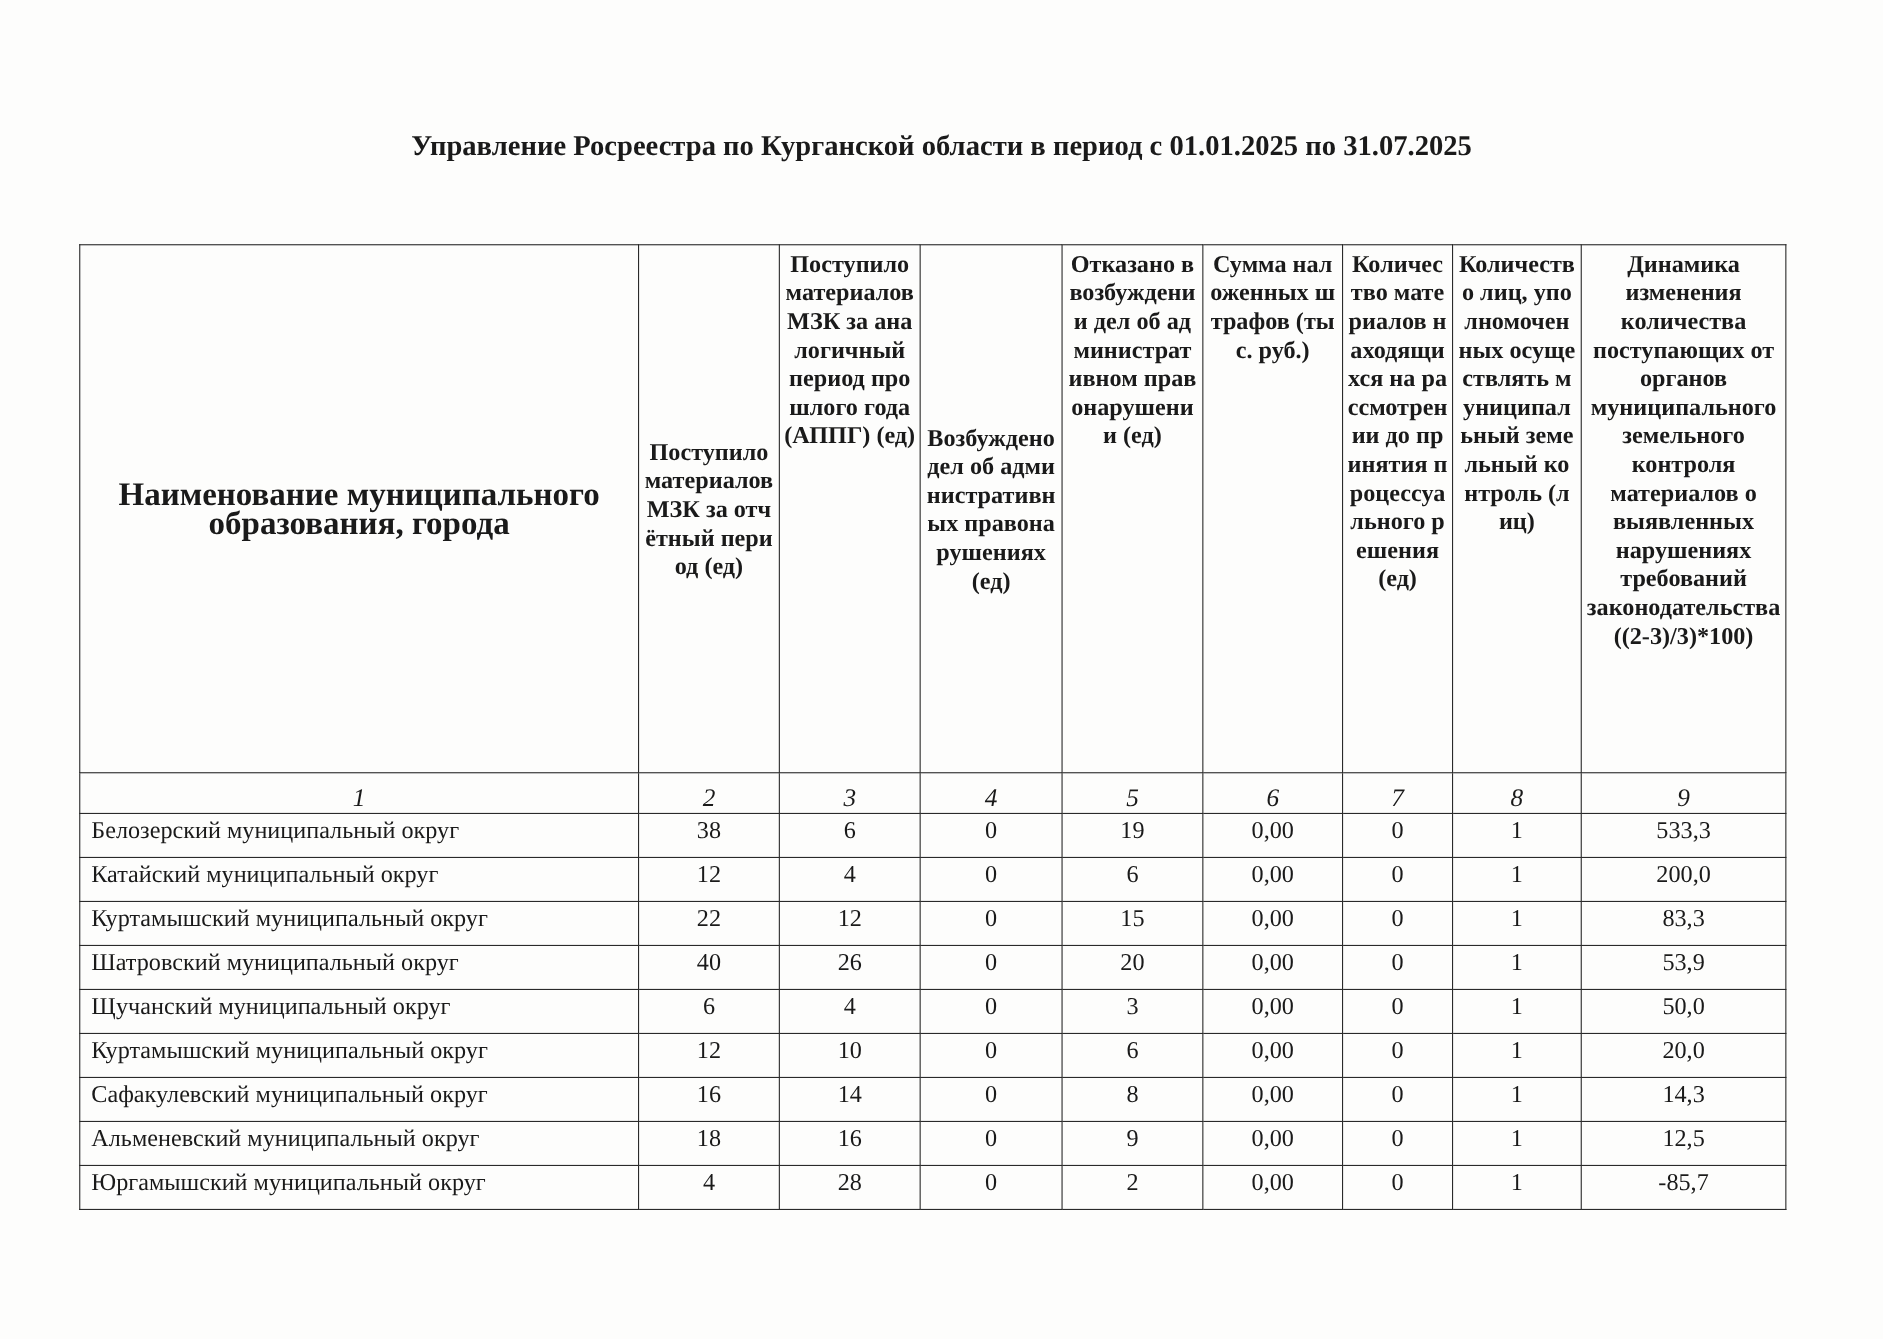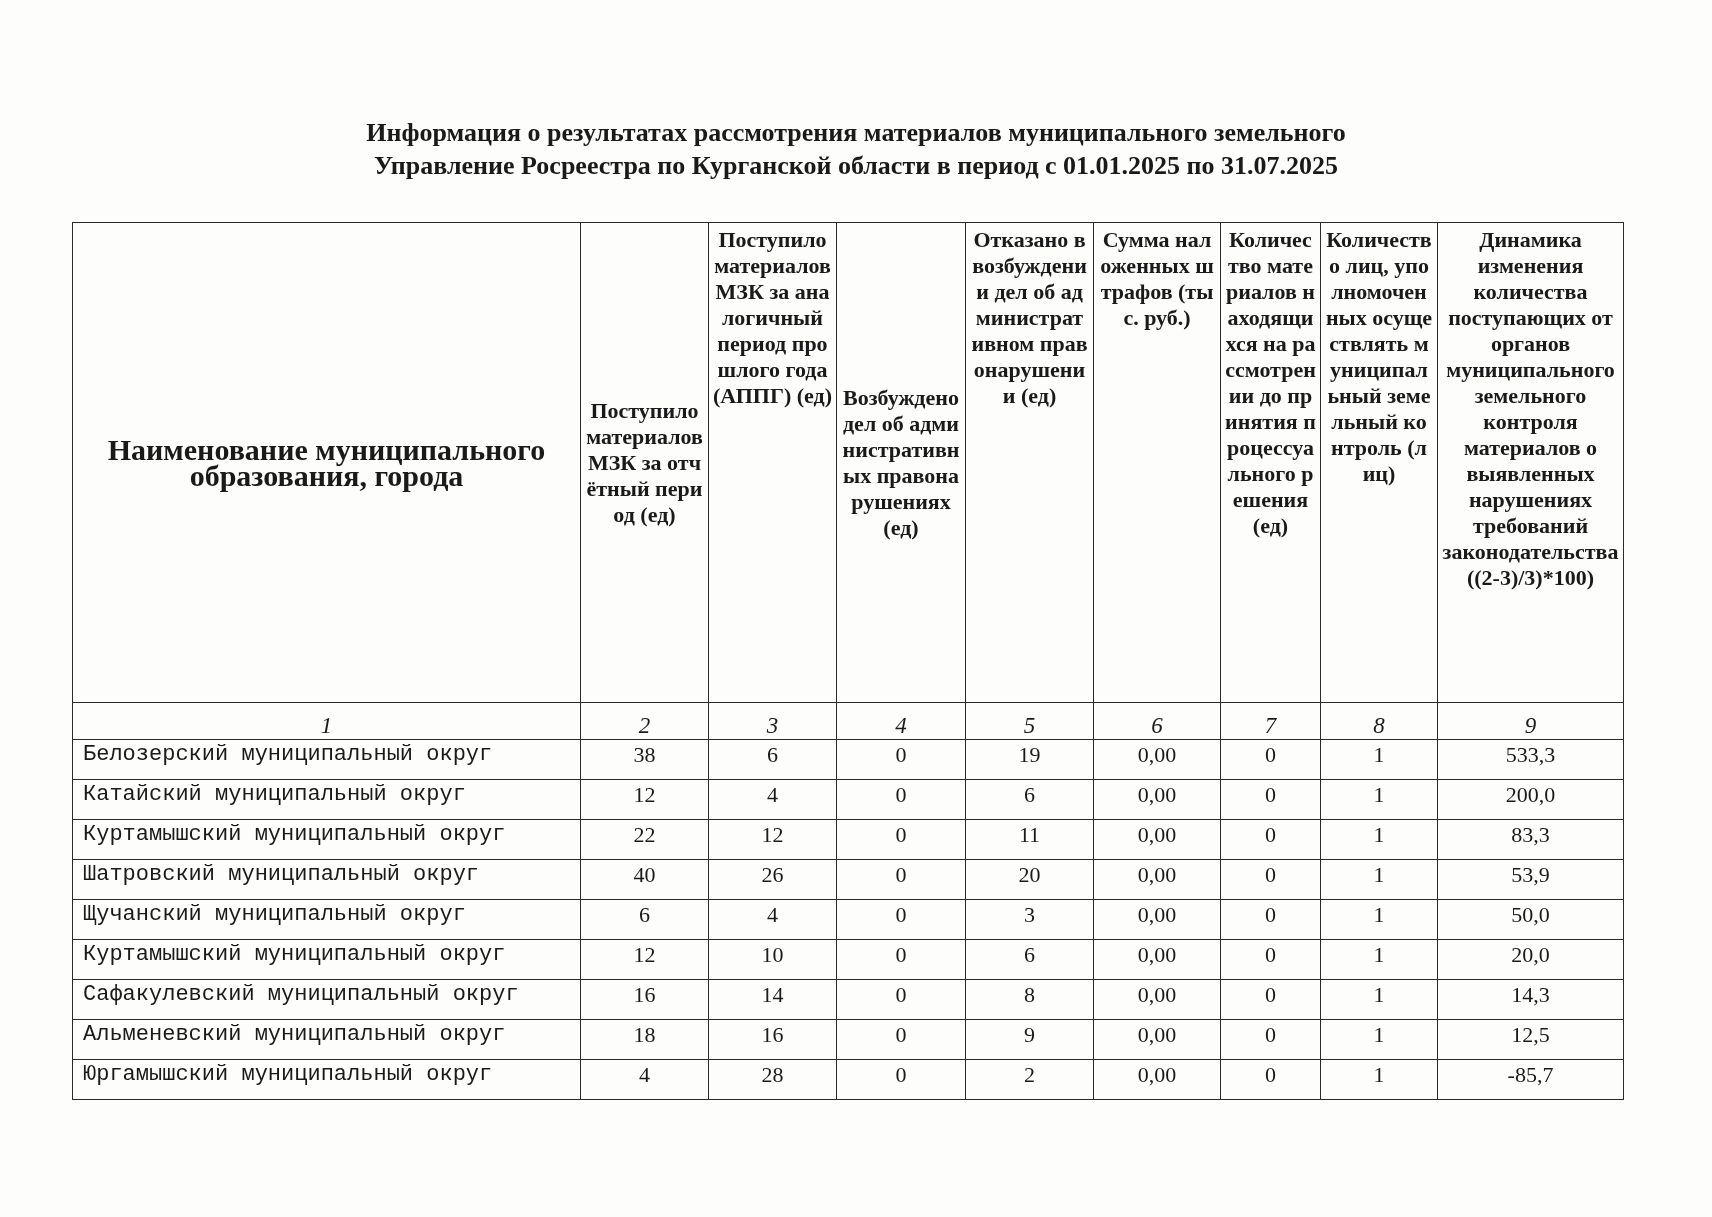--- a/index.html
+++ b/index.html
@@ -27,27 +27,26 @@
   thead th.top { vertical-align: top; padding-top: 4px; }
   thead th.name-head { word-break: normal; font-size: 30px; }
   tr.num-row td {
     font-style: italic; font-size: 23px; text-align: center; height: 36px;
     vertical-align: bottom; padding-bottom: 0;
   }
   tbody.data td {
     font-size: 22px; text-align: center; height: 37px; vertical-align: top;
     padding-top: 2px;
   }
-  tbody.data td.name { text-align: left; padding-left: 10px; white-space: nowrap; font-family: Liberation Mono, monospace; }
+  tbody.data td.name { text-align: left; padding-left: 10px; white-space: nowrap; }
 </style>
 </head>
 <body>
 
 <div class="page-title">
-  <div>Информация о результатах рассмотрения материалов муниципального земельного</div>
   <div>Управление Росреестра по Курганской области в период с 01.01.2025 по 31.07.2025</div>
 </div>
 
 <table class="report">
   <colgroup>
     <col style="width:508px">
       <col style="width:128px">
       <col style="width:128px">
     <col style="width:129px">
       <col style="width:128px">
@@ -103,21 +102,21 @@
         <td>0,00</td>
         <td>0</td>
         <td>1</td>
         <td>200,0</td>
       </tr>
       <tr>
         <td class="name">Куртамышский муниципальный округ</td>
         <td>22</td>
         <td>12</td>
         <td>0</td>
-        <td>11</td>
+        <td>15</td>
         <td>0,00</td>
         <td>0</td>
         <td>1</td>
         <td>83,3</td>
       </tr>
       <tr>
         <td class="name">Шатровский муниципальный округ</td>
         <td>40</td>
         <td>26</td>
         <td>0</td>

